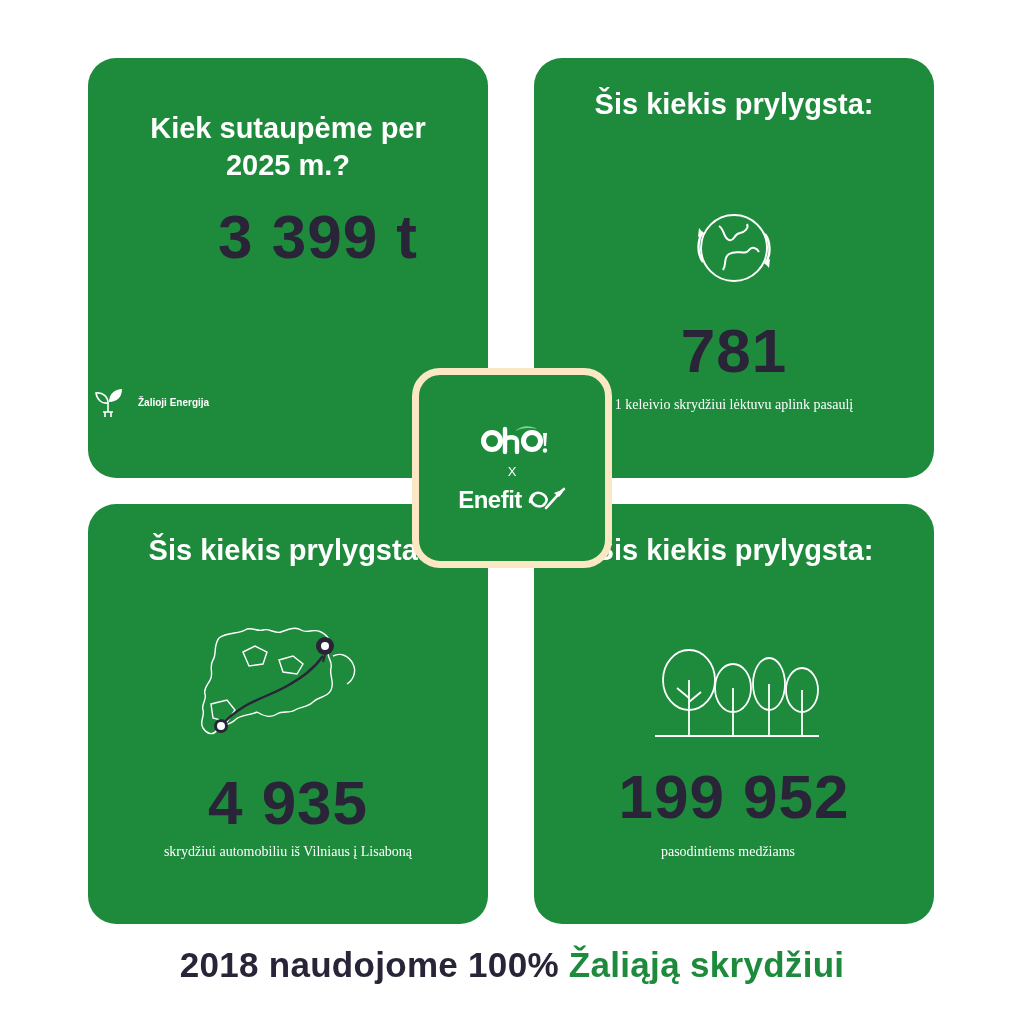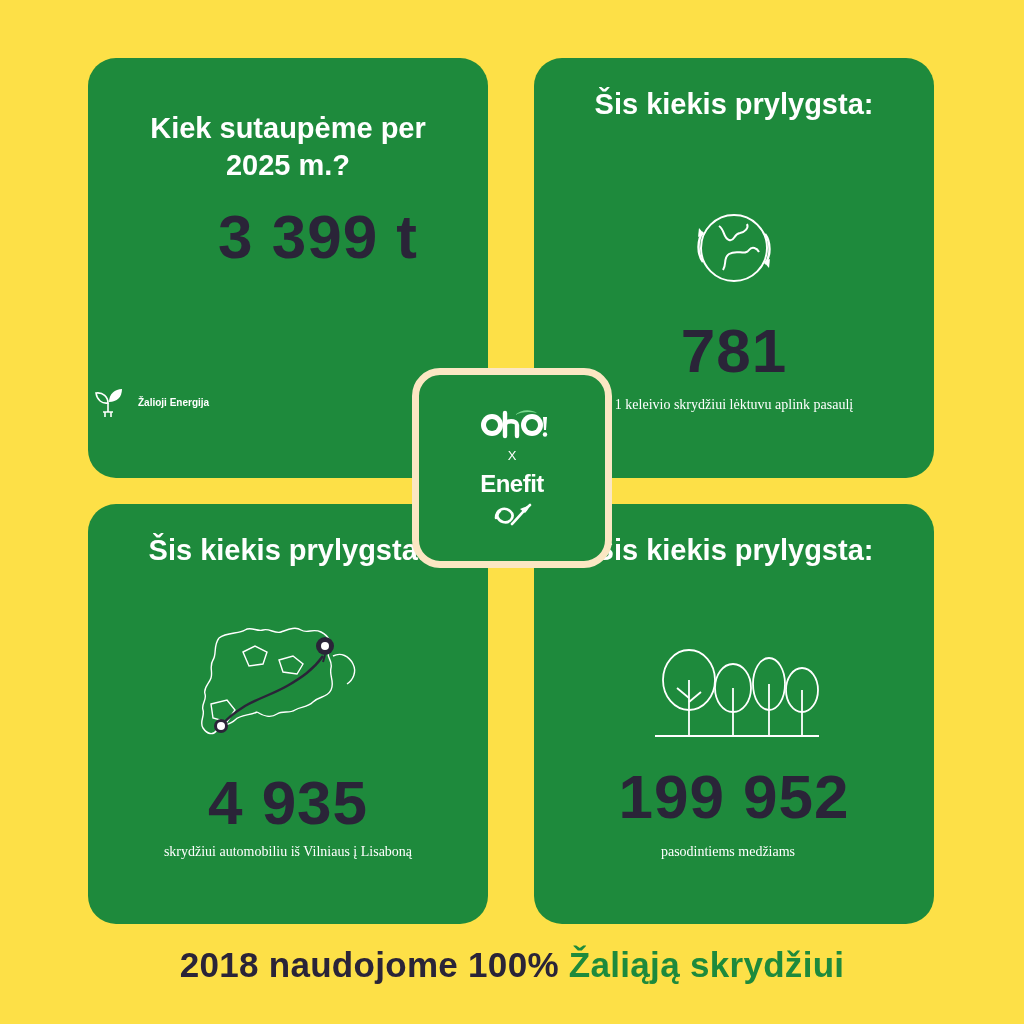--- a/index.html
+++ b/index.html
@@ -7,21 +7,21 @@
     width: 1024px;
     height: 1024px;
     background: #FBE7C3;
     font-family: "Liberation Sans", sans-serif;
     overflow: hidden;
   }
   .page {
     position: relative;
     width: 1024px;
     height: 1024px;
-    background: #fde047;
+    background: #ffffff;
   }
 
   .card {
     position: absolute;
     background: #1E8A3C;
     border-radius: 28px;
     color: #ffffff;
     overflow: hidden;
   }
 
@@ -107,21 +107,21 @@
   .br-head  { position: absolute; top: 28px;  left: 0; right: 0; }
   .br-icon  { position: absolute; top: 136px; left: 0; right: 0; display: flex; justify-content: center; }
   .br-num   { position: absolute; top: 262px; left: 0; right: 0; }
   .br-cap   { position: absolute; top: 338px; left: 0; right: 0; padding-left: 36px; }
 
   
   .oho-logo {
     display: flex; align-items: center; justify-content: center;
   }
   .x-mark { font-size: 13px; color: #fff; margin: 9px 0 7px 0; font-weight: normal; }
-  .enefit-row { display: flex; align-items: center; justify-content: center; gap: 4px; flex-direction: column; }
+  .enefit-row { display: flex; justify-content: center; gap: 4px; }
   .enefit-text { font-size: 24px; font-weight: bold; color: #ffffff; letter-spacing: -0.5px; }
 
   
   .footer {
     position: absolute;
     left: 0; right: 0;
     top: 945px;
     text-align: center;
     font-size: 35px;
     font-weight: bold;

